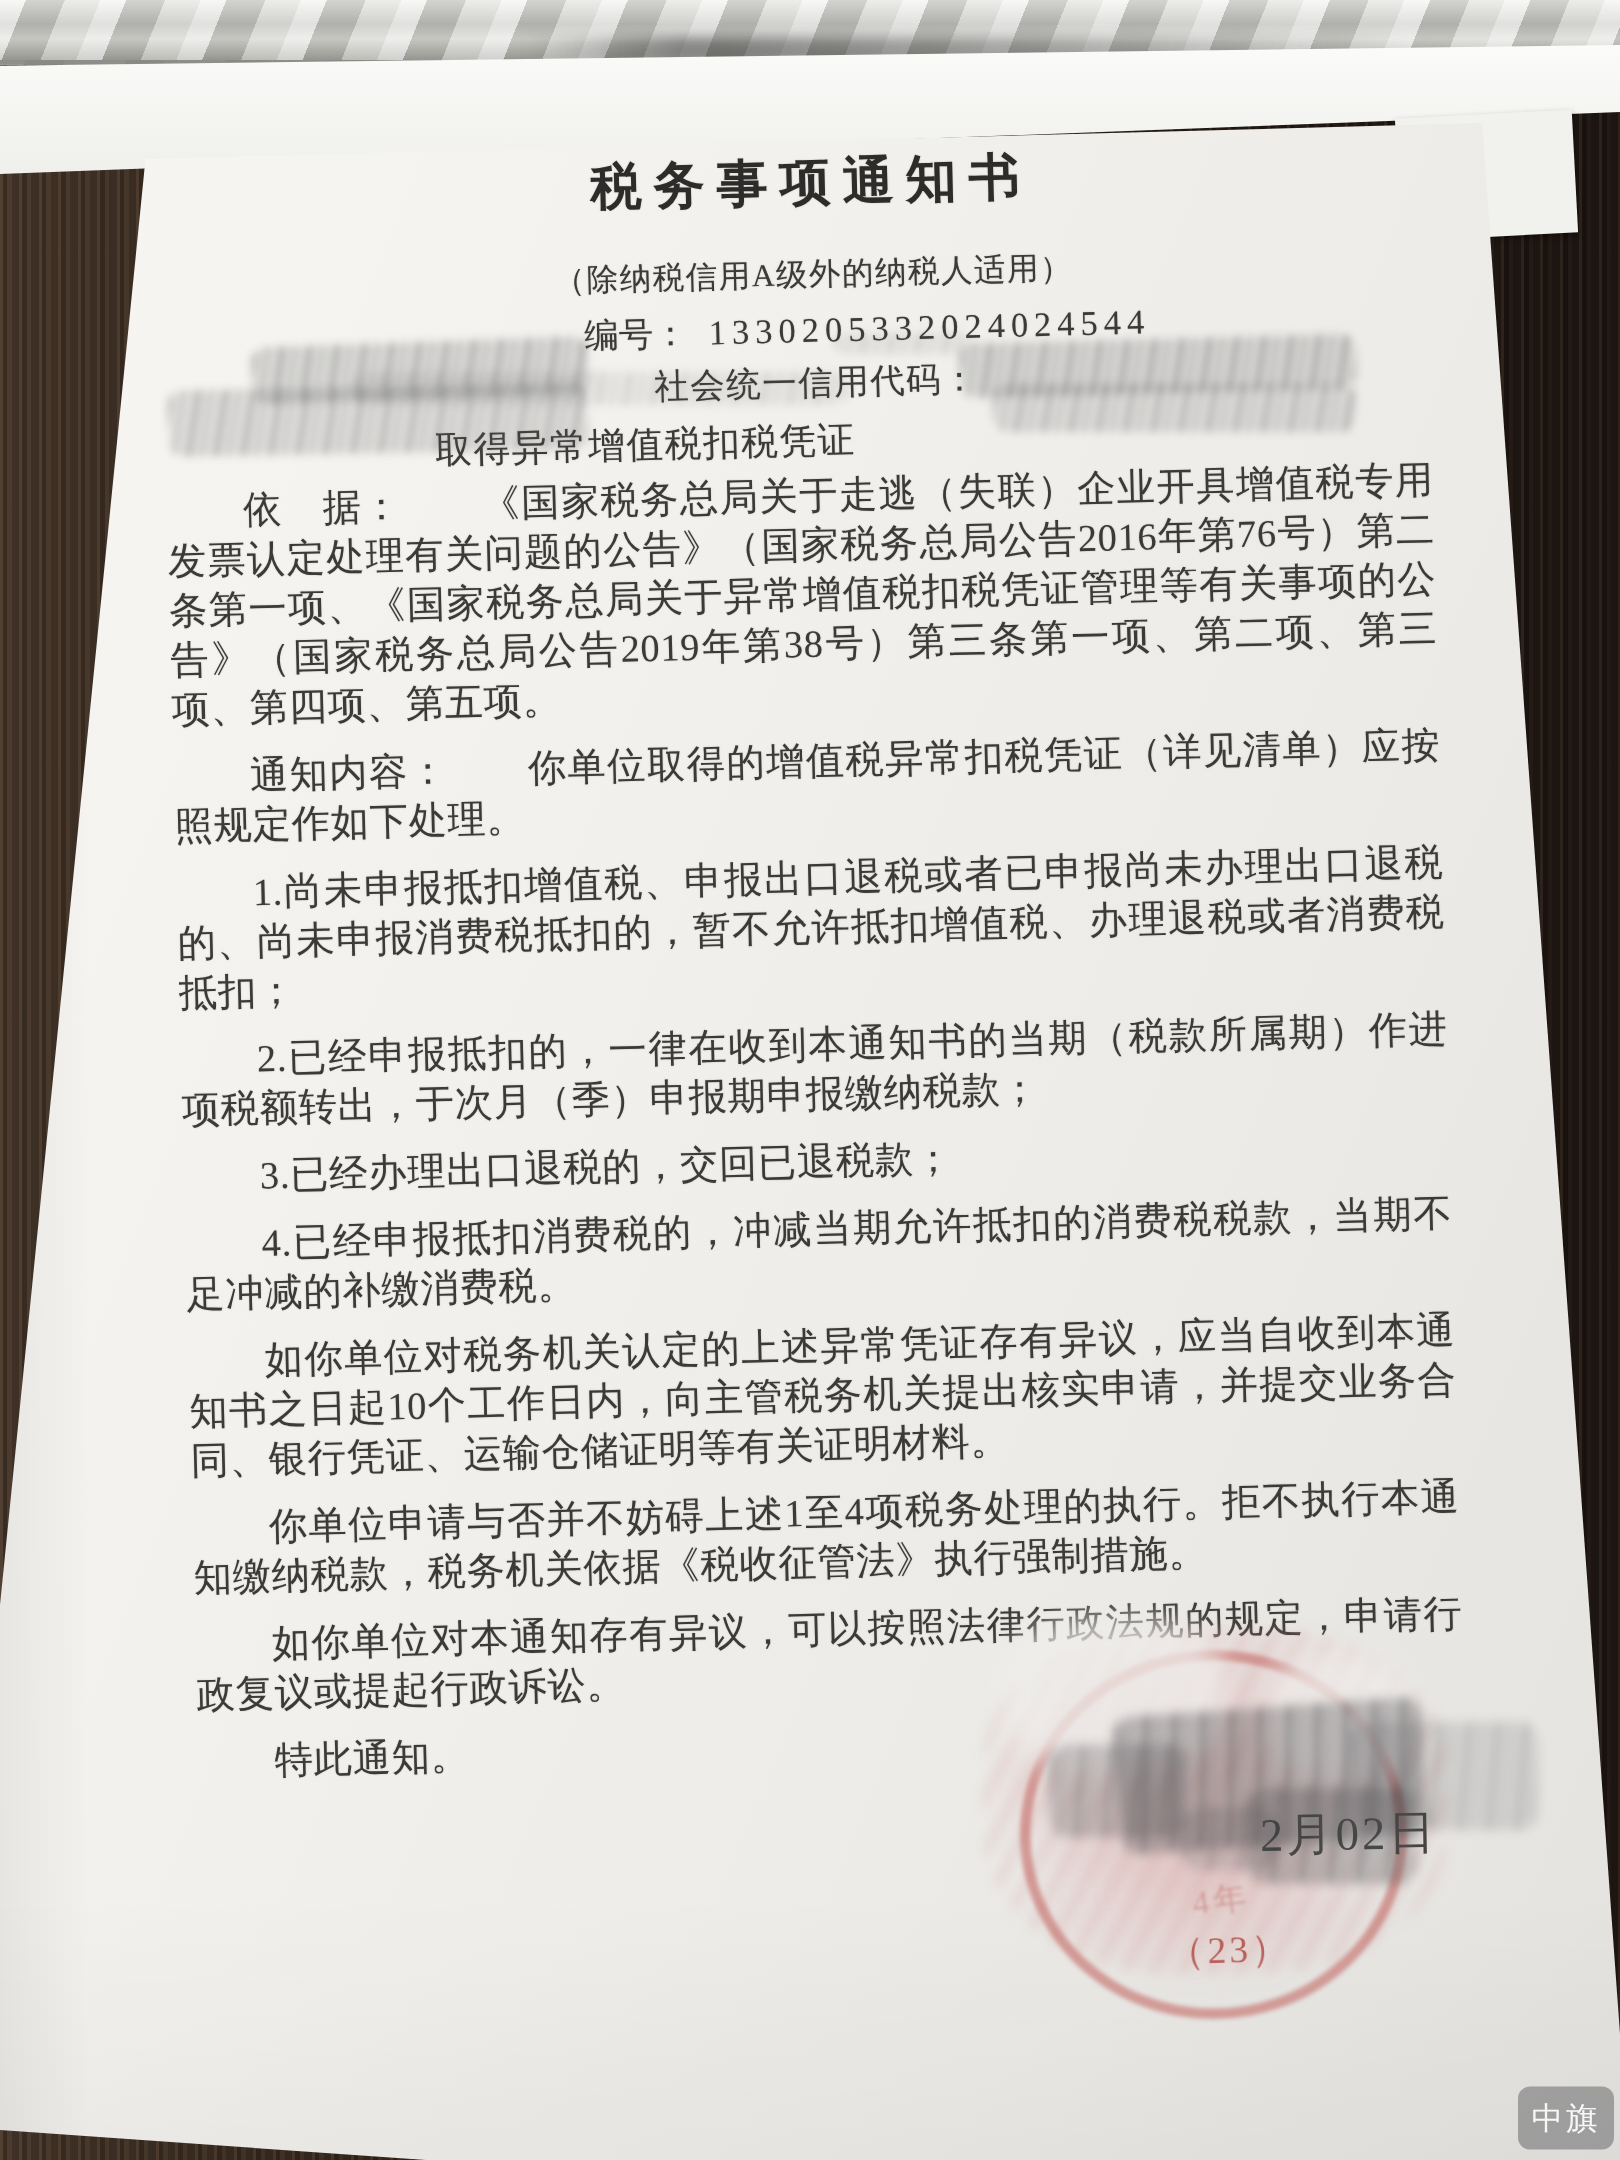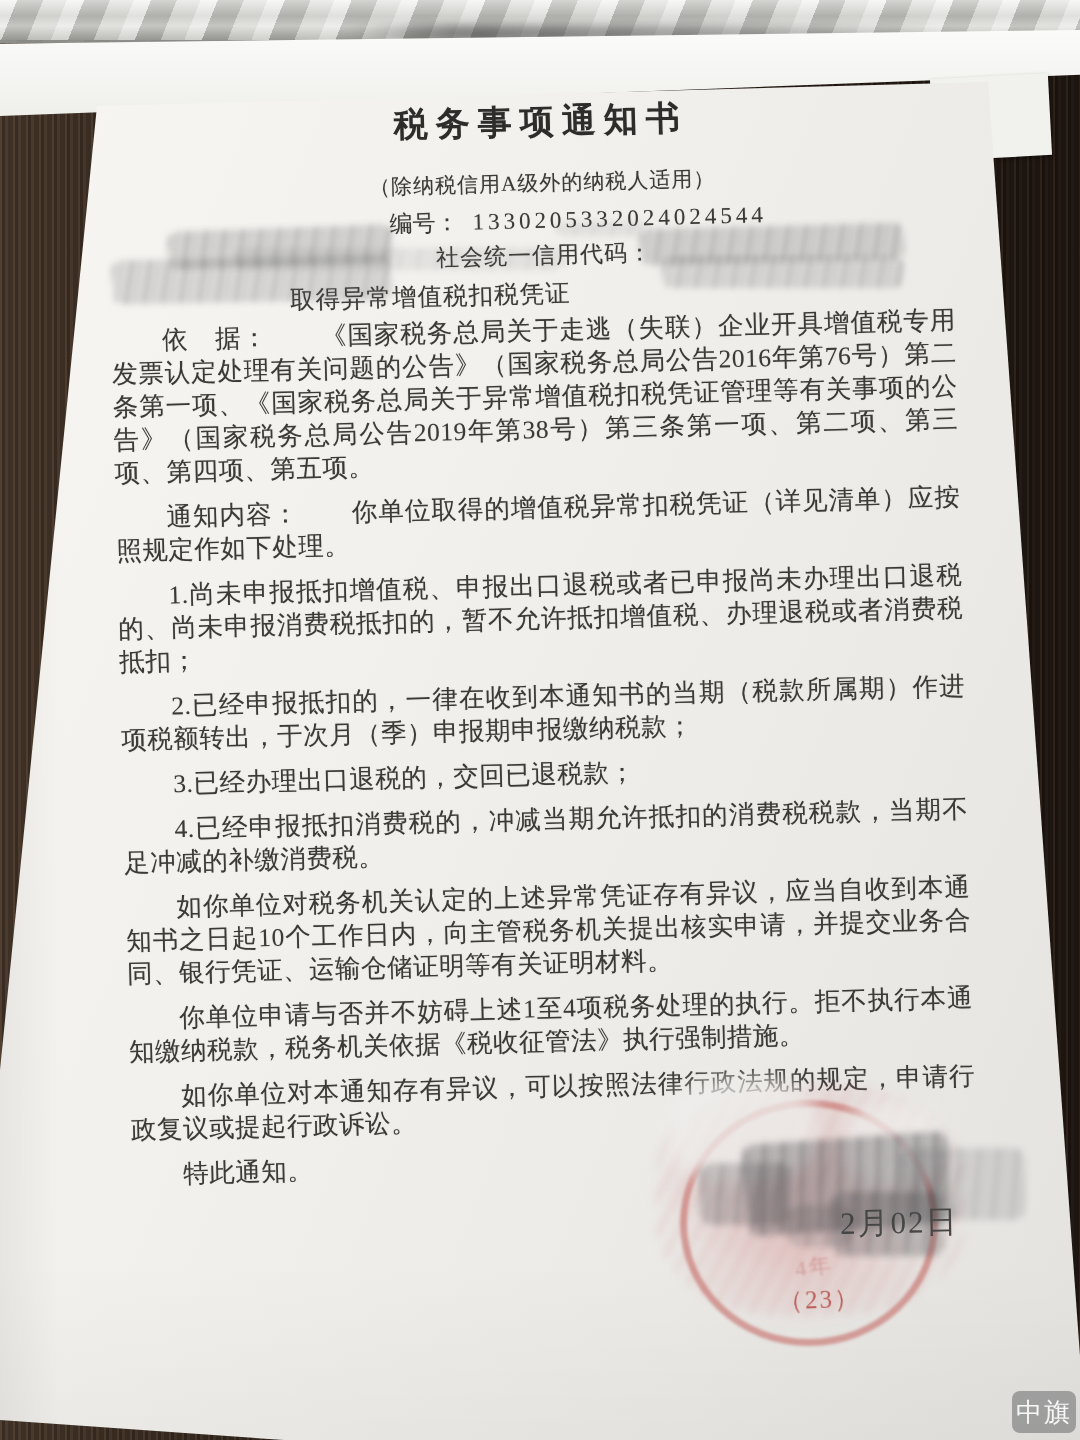--- a/index.html
+++ b/index.html
@@ -111,21 +111,21 @@
   }
   .seal-date{
     left:840px;top:1202px;font-size:31px;color:#454442;letter-spacing:2px;
     transform:rotate(-1deg);
   }
 
   
   .watermark{
     left:1012px;top:1391px;width:64px;height:42px;border-radius:8px;
     background:rgba(112,112,114,.58);color:rgba(255,255,255,.92);
-    font-family:"Liberation Sans","DejaVu Sans",sans-serif;font-size:26px;
+    font-family:"Liberation Sans","DejaVu Sans",sans-serif;font-size:21px;
     display:flex;align-items:center;justify-content:center;letter-spacing:2px;
   }
 </style>
 </head>
 <body>
 
 <div class="abs metal-band">
   <div class="abs metal-smear"></div>
 </div>
 <div class="abs backing-sheet"></div>

